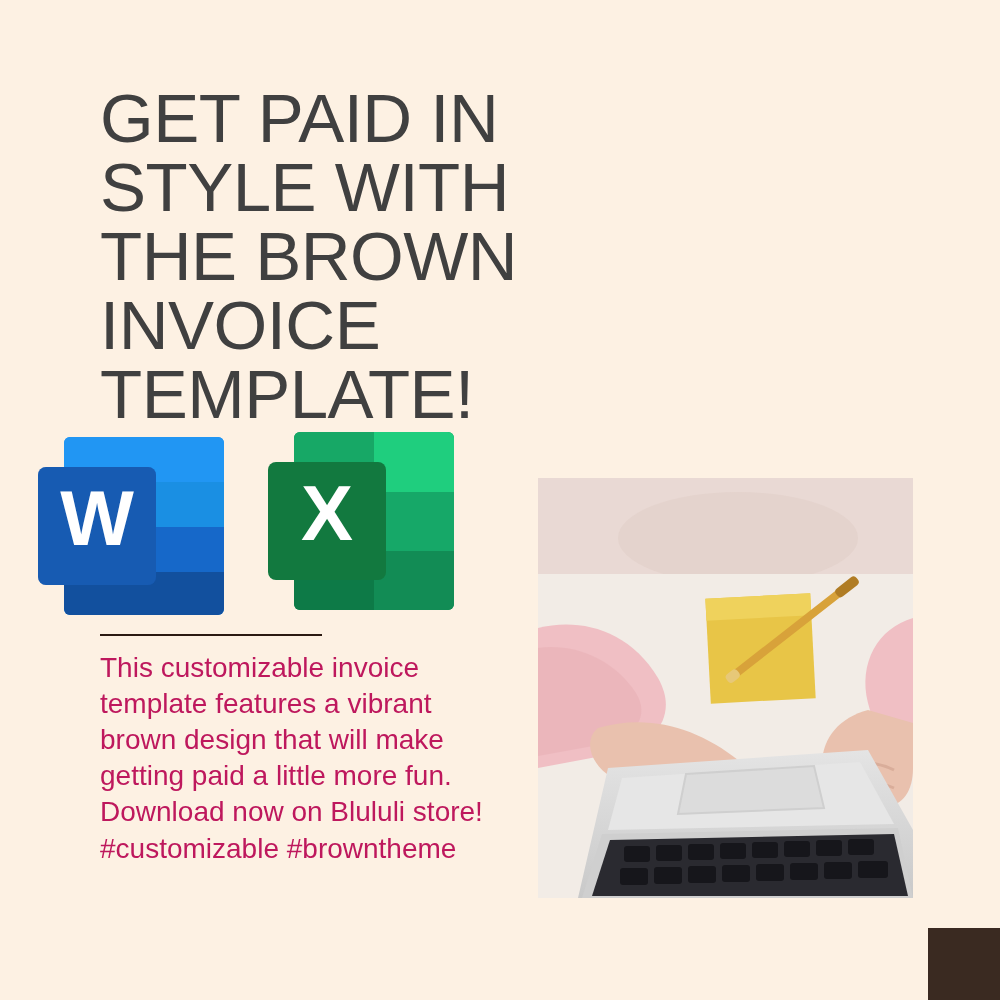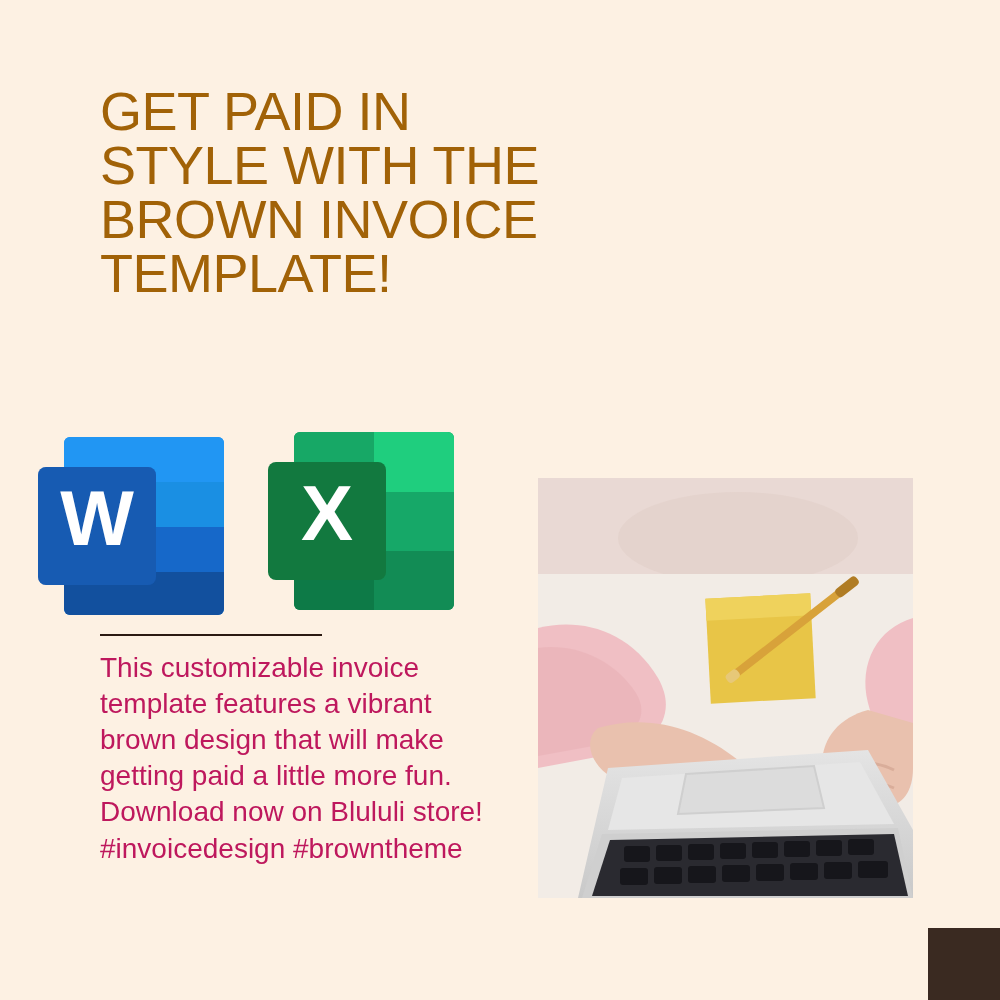--- a/index.html
+++ b/index.html
@@ -20,22 +20,22 @@
     inset: 0;
     background: #fdf1e3;
   }
 
   
   .headline {
     position: absolute;
     left: 100px;
     top: 84px;
     width: 470px;
-    color: #a16207;
-    font-size: 54px;
+    color: #404040;
+    font-size: 69px;
     line-height: 1.0;
     font-weight: 400;
     letter-spacing: -0.5px;
     text-transform: uppercase;
     font-family: "Liberation Sans", sans-serif;
   }
 
   
   .icons {
     position: absolute;
@@ -147,21 +147,21 @@
         <rect x="8" y="44" width="118" height="118" rx="8" fill="#12793f"></rect>
         <text x="67" y="122" font-family="Liberation Sans, sans-serif" font-size="78" font-weight="bold" fill="#ffffff" text-anchor="middle">X</text>
       </svg>
     </div>
   </div>
 
   <div class="divider"></div>
 
   <div class="body-copy">
     <p>This customizable invoice template features a vibrant brown design that will make getting paid a little more fun. Download now on Blululi store!</p>
-    <p class="hashtags">#invoicedesign #browntheme</p>
+    <p class="hashtags">#customizable #browntheme</p>
   </div>
 
   <div class="photo">
     <svg viewBox="0 0 375 420" width="375" height="420" xmlns="http://www.w3.org/2000/svg">
       <defs>
         <linearGradient id="wallg" x1="0" y1="0" x2="0" y2="1">
           <stop offset="0%" stop-color="#e7d7d2"></stop>
           <stop offset="100%" stop-color="#f3ece6"></stop>
         </linearGradient>
         <linearGradient id="lapg" x1="0" y1="0" x2="0" y2="1">

